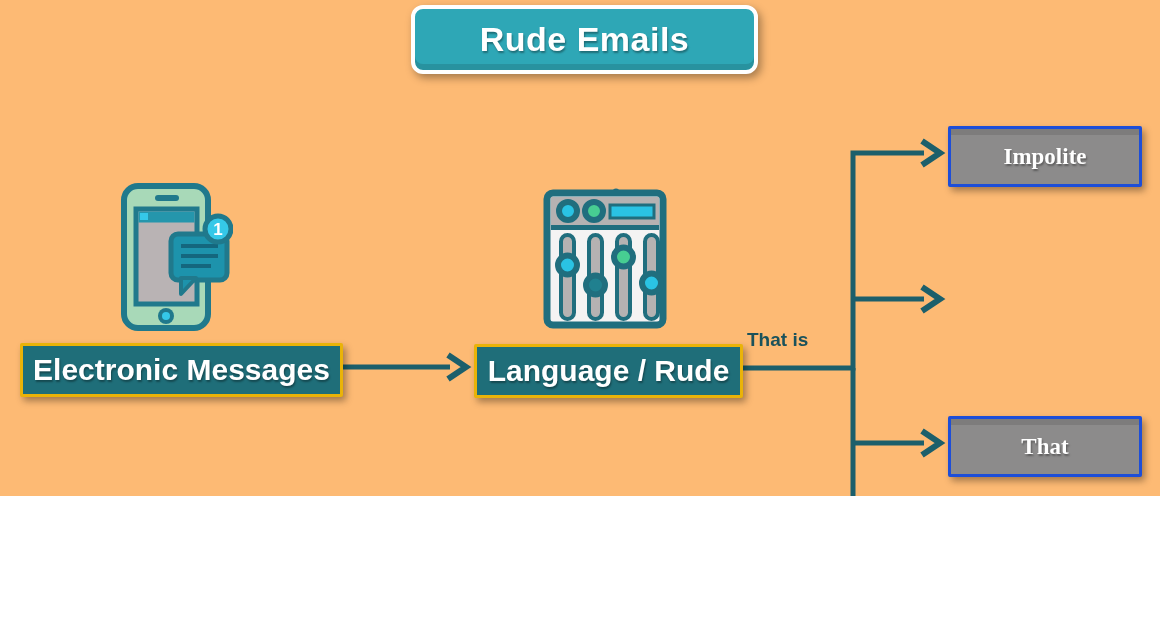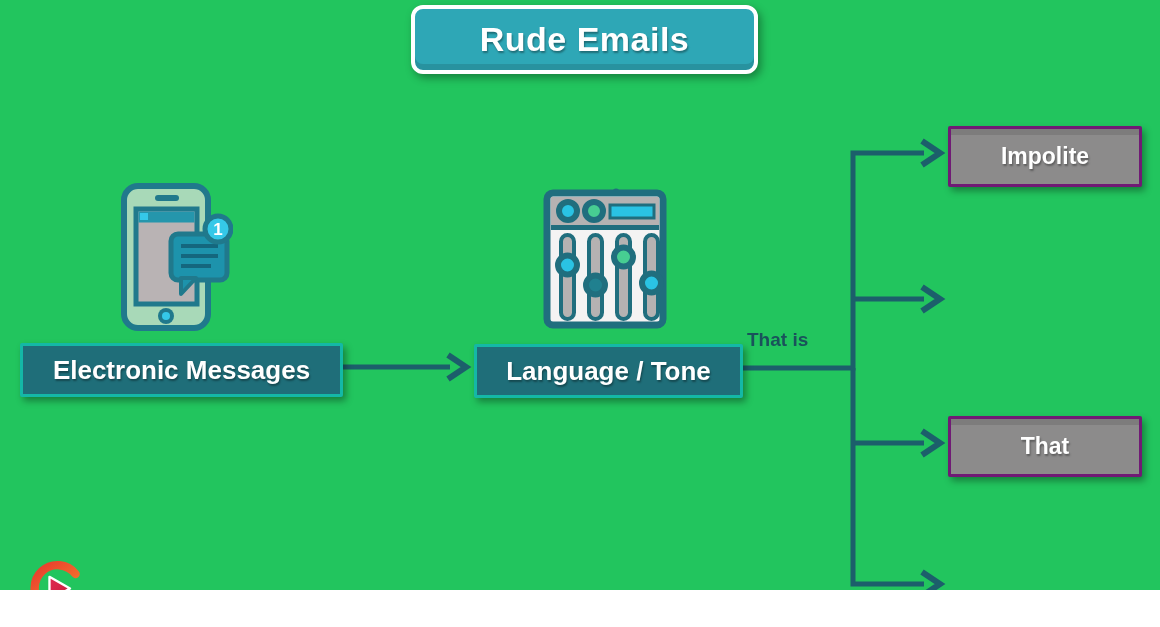--- a/index.html
+++ b/index.html
@@ -1,52 +1,53 @@
 <!DOCTYPE html>
 <html><head>
 <meta charset="utf-8">
 <style>
   html,body{margin:0;padding:0;background:#ffffff;}
   .canvas{
     position:relative;
-    width:1160px;height:590px;
-    background:#22c55e;
+    width:1160px;height:496px;
+    background:#fdba74;
     font-family:"Liberation Sans", sans-serif;
     overflow:hidden;
   }
   .connectors{position:absolute;left:0;top:0;width:1160px;height:627px;}
   .label-text{
     color:#ffffff;font-weight:bold;
     text-shadow:1px 2px 2px rgba(0,0,0,0.35);
     white-space:nowrap;
   }
   .title-pill{
     position:absolute;left:411px;top:5px;width:339px;height:61px;
     background:#2EA7B6;
     border:4px solid #ffffff;border-radius:12px;
     box-shadow:3px 4px 8px rgba(0,0,0,0.35), inset 0 -6px 0 rgba(0,0,0,0.12);
     display:flex;align-items:center;justify-content:center;
     font-size:34px;letter-spacing:0.5px;
   }
   .node{
     position:absolute;
     background:#1F6E79;
-    border:3px solid #14b8a6;border-radius:2px;
+    border:3px solid #eab308;border-radius:2px;
     box-shadow:3px 4px 7px rgba(0,0,0,0.35);
     display:flex;align-items:center;justify-content:center;
-    font-size:26px;
+    font-size:30px;
   }
   .node-source{left:20px;top:343px;width:317px;height:48px;}
   .node-factor{left:474px;top:344px;width:263px;height:48px;}
   .outcome{
     position:absolute;left:948px;width:188px;height:55px;
-    border:3px solid #701a75;border-radius:2px;
+    border:3px solid #1d4ed8;border-radius:2px;
     box-shadow:3px 4px 7px rgba(0,0,0,0.35);
     display:flex;align-items:center;justify-content:center;
     font-size:23px;
+    font-family:Liberation Serif, serif;
   }
   .outcome.gray{background:#8C8B8B;box-shadow:3px 4px 7px rgba(0,0,0,0.35), inset 0 6px 0 rgba(0,0,0,0.10);}
   .outcome.green{background:#6CBB9B;box-shadow:3px 4px 7px rgba(0,0,0,0.35), inset 0 6px 0 rgba(0,0,0,0.08);}
   .outcome-1{top:126px;}
   .outcome-2{top:272px;}
   .outcome-3{top:416px;}
   .outcome-4{top:557px;}
   .that-is{
     position:absolute;left:747px;top:329px;
     color:#1A525B;font-weight:bold;font-size:19px;white-space:nowrap;
@@ -120,21 +121,21 @@
       <rect x="75" y="50" width="13" height="84" rx="6.5" fill="#B5B2B2" stroke="#206E7E" stroke-width="4"></rect>
       <rect x="103" y="50" width="13" height="84" rx="6.5" fill="#B5B2B2" stroke="#206E7E" stroke-width="4"></rect>
       <circle cx="25.5" cy="80" r="9.5" fill="#2AC3E4" stroke="#206E7E" stroke-width="6"></circle>
       <circle cx="53.5" cy="100" r="9.5" fill="#20808F" stroke="#206E7E" stroke-width="6"></circle>
       <circle cx="81.5" cy="72" r="9.5" fill="#47CD92" stroke="#206E7E" stroke-width="6"></circle>
       <circle cx="109.5" cy="98" r="9.5" fill="#2AC3E4" stroke="#206E7E" stroke-width="6"></circle>
     </g>
   </svg>
 
   <div class="node node-source label-text">Electronic Messages</div>
-  <div class="node node-factor label-text">Language / Tone</div>
+  <div class="node node-factor label-text">Language / Rude</div>
   <div class="that-is">That is</div>
 
   <div class="outcome gray outcome-1 label-text">Impolite</div>
   <div class="outcome gray outcome-3 label-text">That</div>
 
   <div class="logo">
     <svg width="56" height="56" viewBox="0 0 60 60" xmlns="http://www.w3.org/2000/svg">
       <defs>
         <linearGradient id="lgRing" x1="0" y1="0" x2="0.7" y2="1">
           <stop offset="0" stop-color="#E8392E"></stop>

